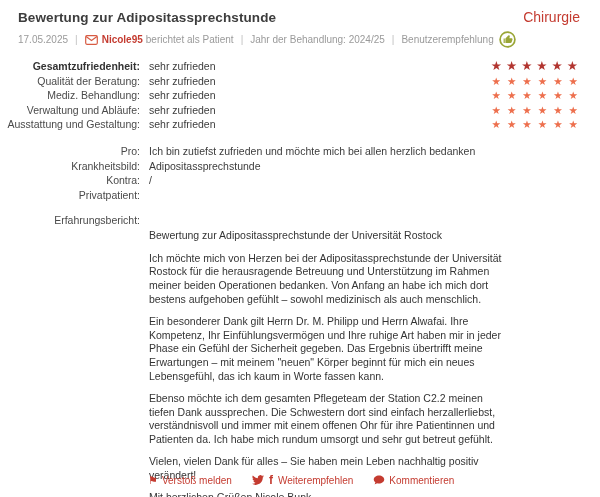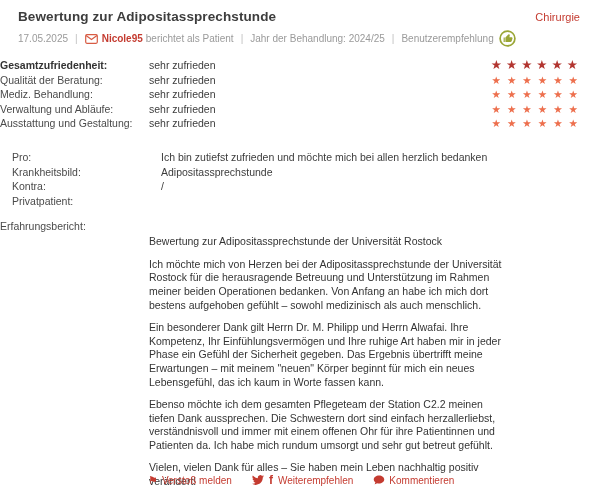--- a/index.html
+++ b/index.html
@@ -4,40 +4,40 @@
 <style>
   * { margin:0; padding:0; box-sizing:border-box; }
   html,body { background:#fff; }
   body { font-family:"Liberation Sans","DejaVu Sans",sans-serif; }
   .page { position:relative; width:600px; height:497px; background:#fff; overflow:hidden; }
 
   
   .header { padding:9px 20px 0 18px; }
   .title-row { display:flex; justify-content:space-between; align-items:baseline; }
   .review-title { font-size:13.5px; font-weight:bold; color:#3d3d3d; letter-spacing:.1px; }
-  .category { font-size:11px; color:var(--accent-red); text-decoration:none; cursor:pointer; }
+  .category { font-size:14px; color:var(--accent-red); text-decoration:none; cursor:pointer; }
   .meta-row { margin-top:6px; display:flex; align-items:center; font-size:10px; color:#9a9a9a; white-space:nowrap; }
   .meta-row .sep { margin:0 7px; color:#c0c0c0; }
   .username { color:var(--accent-red); font-weight:bold; text-decoration:none; cursor:pointer; margin-right:3px; }
   .envelope { display:inline-flex; margin-right:4px; cursor:pointer; }
   .thumb-badge { display:inline-flex; margin-left:5px; }
 
   
   .row { display:flex; font-size:10.5px; line-height:14.6px; }
-  .label { flex:0 0 140px; color:#4a4a4a; }
+  .label { flex:0 0 140px; text-align:right; color:#4a4a4a; }
   .label.strong { font-weight:bold; color:#333; }
   .value { margin-left:9px; color:#3c3c3c; flex:1; }
 
   
   .ratings { margin-top:11px; }
   .stars { white-space:nowrap; color:var(--star-secondary); font-size:10.5px; letter-spacing:6px; margin-right:16px; font-family:"DejaVu Sans",sans-serif; }
   .stars.big { color:var(--star-primary); font-size:12.5px; letter-spacing:4px; margin-right:18px; }
 
   
-  .details { margin-top:19px;padding-left:12px; }
+  .details { margin-top:12px; }
 
   
   .report { margin-top:11px; }
   .report-body { margin-left:9px; width:362px; color:#343434;margin-top:16px; }
   .report-body p { font-size:10.5px; line-height:13.7px; margin-bottom:8.5px; }
   .report-title { margin-bottom:8.5px; }
 
   
   .footer { position:absolute; left:148px; bottom:11px; display:flex; align-items:center; gap:20px; font-size:10px; }
   .flink { display:inline-flex; align-items:center; gap:4px; color:var(--accent-red); text-decoration:none; cursor:pointer; }

